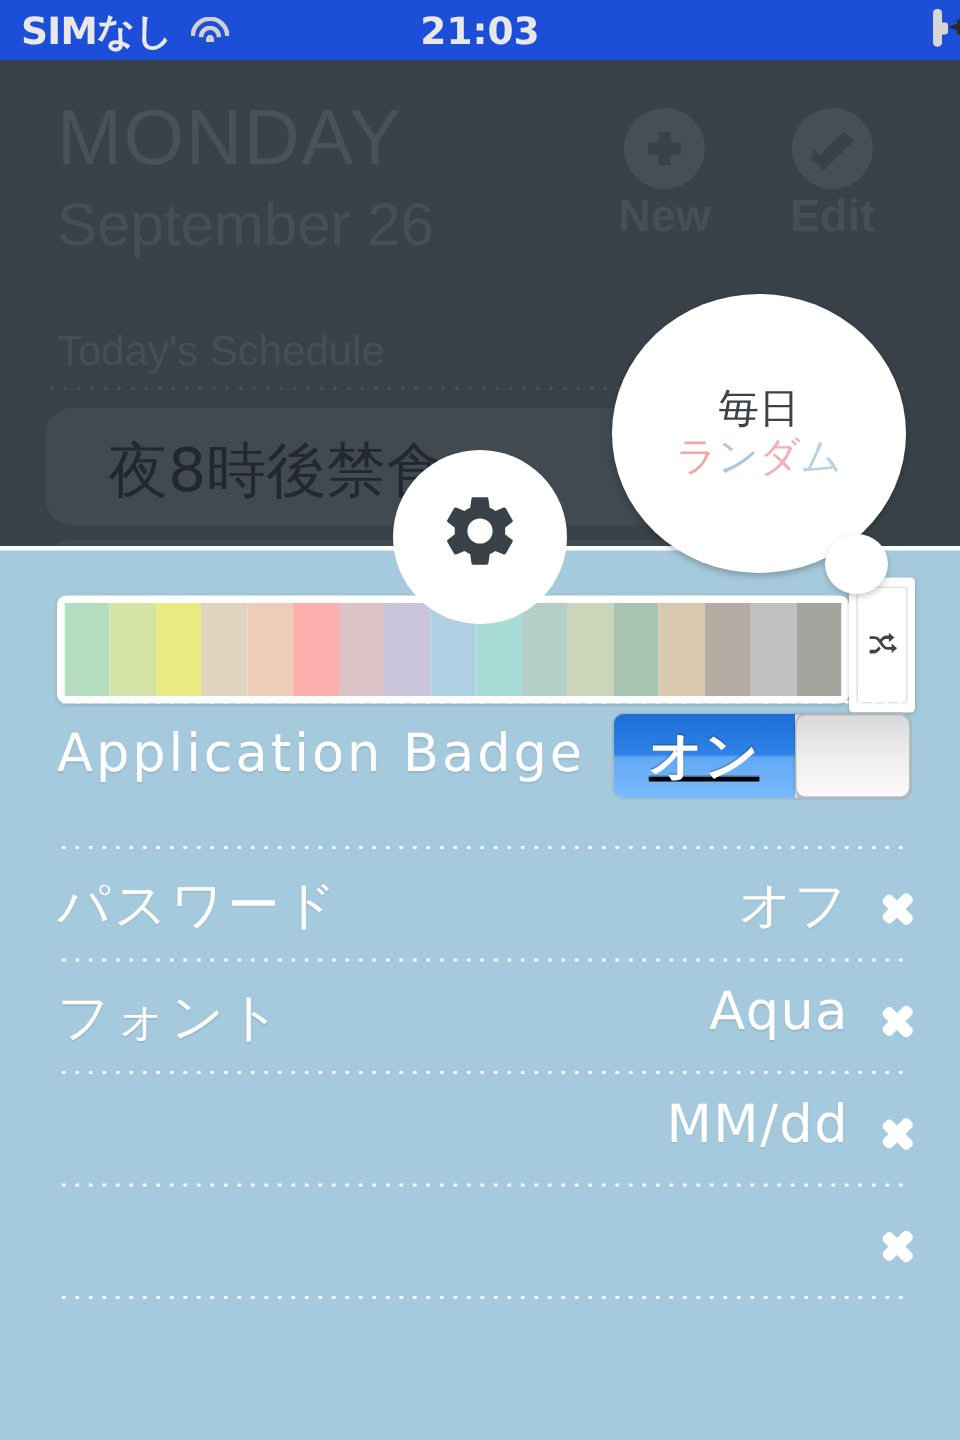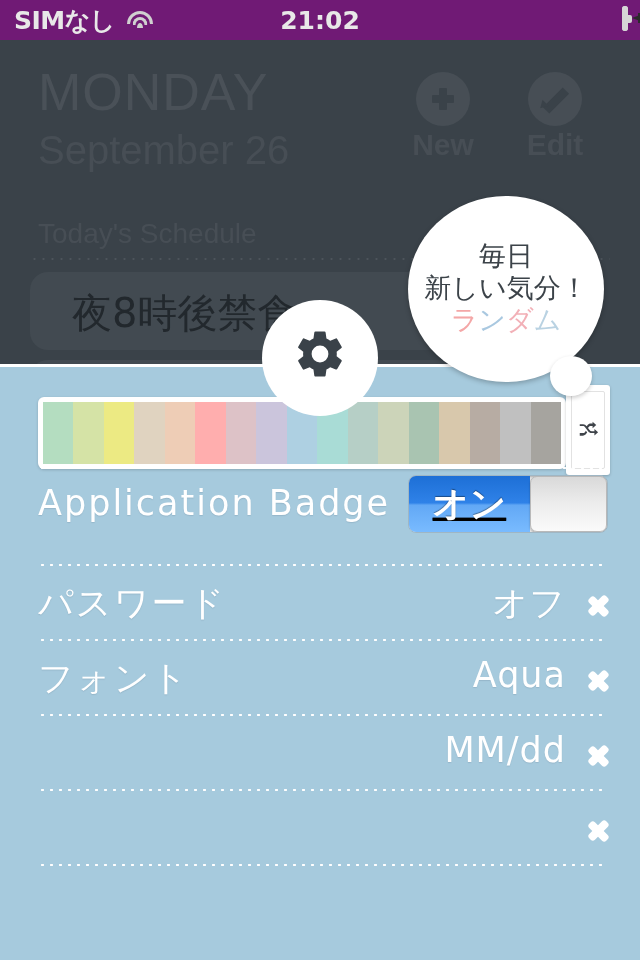--- a/index.html
+++ b/index.html
@@ -6,21 +6,21 @@
   html,body { width:640px; height:960px; overflow:hidden; }
   body {
     font-family:"DejaVu Sans","Liberation Sans",sans-serif;
     background:#3a4249;
     position:relative;
   }
 
   
   #statusbar{
     position:absolute; top:0; left:0; width:640px; height:40px;
-    background:#701a75; color:#d8d8d8; display:flex; align-items:center;
+    background:#1d4ed8; color:#d8d8d8; display:flex; align-items:center;
   }
   #statusbar .sb-left{ display:flex; align-items:center; gap:10px; padding-left:14px; }
   #sb-carrier{ font-size:25px; font-weight:bold; letter-spacing:-0.5px; color:#e8e8e8;}
   #sb-time{
     position:absolute; left:0; width:640px; text-align:center;
     font-size:25px; font-weight:bold; color:#e8e8e8;
   }
   .wifi-icon{ width:30px; height:22px; position:relative; }
   .wifi-icon i{
     position:absolute; left:50%; transform:translateX(-50%);
@@ -222,21 +222,21 @@
 
 <div id="statusbar">
   <div class="sb-left">
     <span id="sb-carrier">SIMなし</span>
     <span class="wifi-icon">
         <i class="a"></i>
         <i class="b"></i>
         <i class="c"></i>
       </span>
   </div>
-  <span id="sb-time">21:02</span>
+  <span id="sb-time">21:03</span>
   <span id="sb-right">
     <span class="batt"><span class="plug"></span></span>
   </span>
 </div>
 
 <div id="bg-app">
   <div id="bg-dayname">MONDAY</div>
   <div id="bg-date">September 26</div>
 
   <div class="topbtn" id="btn-new">
@@ -261,21 +261,20 @@
 
 <div id="gear-btn">
   <svg id="gear-svg" width="56" height="56" viewBox="0 0 24 24">
     <path fill="#3a4249" d="M19.14 12.94a7.07 7.07 0 0 0 0-1.88l2.03-1.58a.5.5 0 0 0 .12-.63l-1.92-3.32a.5.5 0 0 0-.6-.22l-2.39.96a7.3 7.3 0 0 0-1.62-.94l-.36-2.54a.5.5 0 0 0-.5-.42h-3.84a.5.5 0 0 0-.5.42l-.36 2.54c-.58.24-1.12.56-1.62.94l-2.39-.96a.5.5 0 0 0-.6.22L2.67 8.85a.5.5 0 0 0 .12.63l2.03 1.58a7.07 7.07 0 0 0 0 1.88l-2.03 1.58a.5.5 0 0 0-.12.63l1.92 3.32c.12.21.37.3.6.22l2.39-.96c.5.38 1.04.7 1.62.94l.36 2.54c.04.24.25.42.5.42h3.84c.25 0 .46-.18.5-.42l.36-2.54c.58-.24 1.12-.56 1.62-.94l2.39.96c.23.08.48-.1.6-.22l1.92-3.32a.5.5 0 0 0-.12-.63l-2.03-1.58zM12 15.6A3.6 3.6 0 1 1 12 8.4a3.6 3.6 0 0 1 0 7.2z"></path>
   </svg>
 </div>
 
 <div id="bubble">
   <div class="tail"></div>
   <div class="bline">毎日</div>
-  <div class="bline">新しい気分！</div>
   <div class="bline rnd" id="rnd-line"><span style="color: rgb(244, 167, 167);">ラ</span><span style="color: rgb(169, 200, 224);">ン</span><span style="color: rgb(242, 176, 183);">ダ</span><span style="color: rgb(185, 210, 226);">ム</span></div>
 </div>
 
 <div id="panel">
 
   <div id="palette-wrap">
     <div id="palette">
         <div style="background: rgb(180, 221, 192);"></div>
         <div style="background: rgb(213, 227, 166);"></div>
         <div style="background: rgb(236, 234, 131);"></div>

